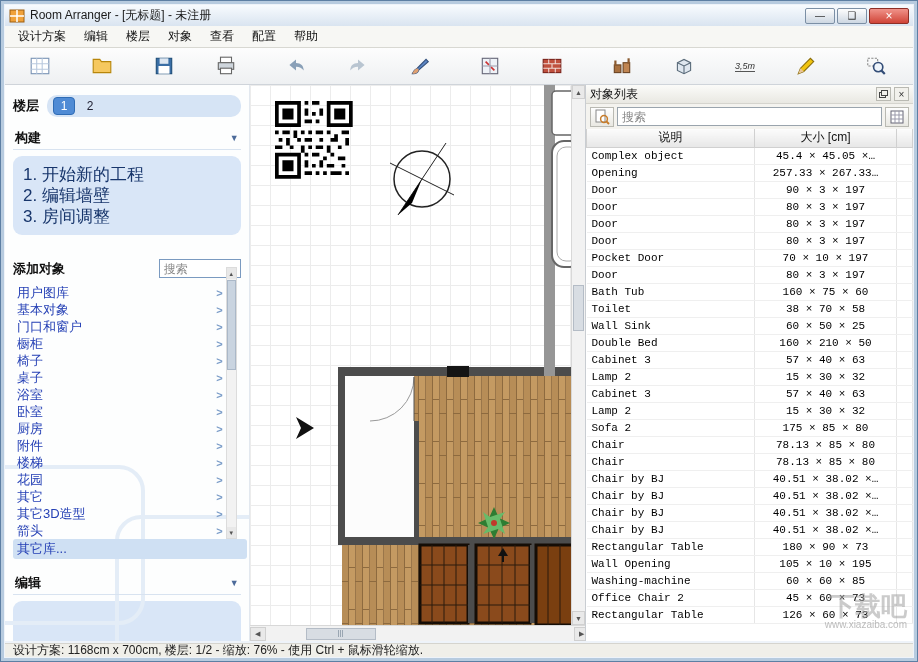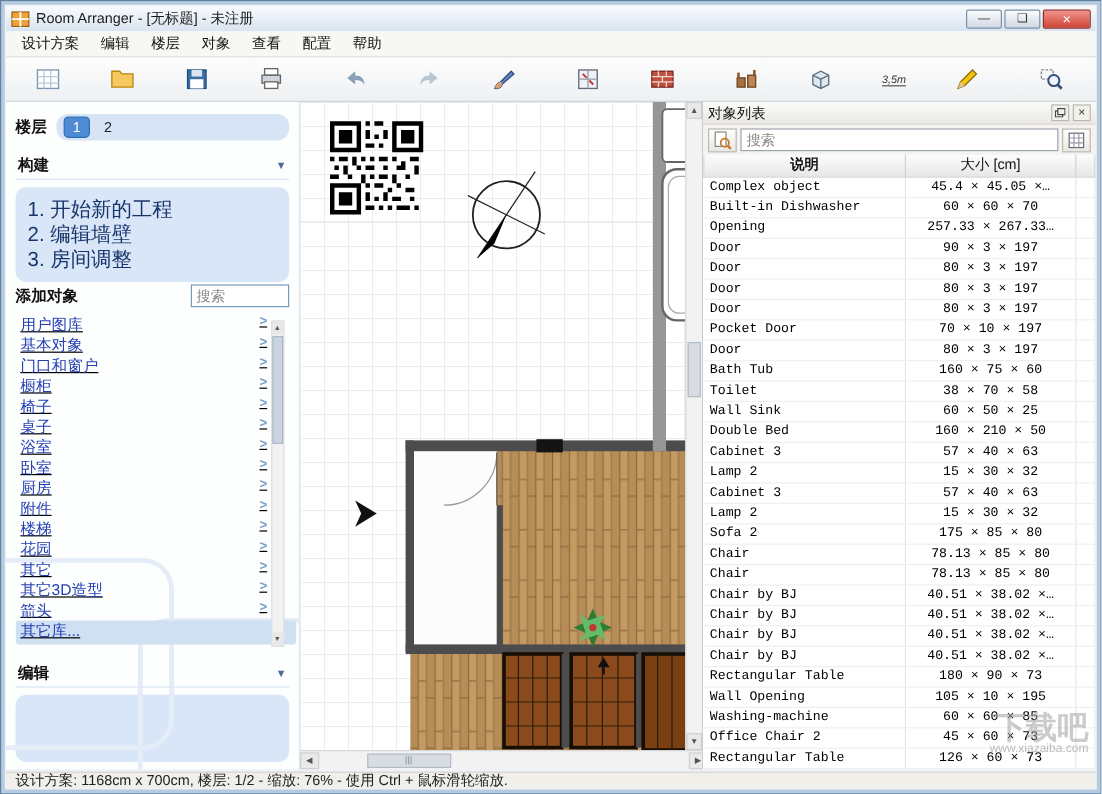--- a/index.html
+++ b/index.html
@@ -41,27 +41,27 @@
   .floor-tabs { flex:1; background:#d6e4f5; border-radius:10px; height:22px; display:flex; align-items:center; padding:0 6px; gap:4px; }
   .floor-tab { min-width:22px; height:18px; display:flex; align-items:center; justify-content:center; border-radius:4px; color:#223; font-size:12px; }
   .floor-tab.active { background:#4f8bd5; color:#fff; border:1px solid #2f6cb5; }
 
   .section-header { position:relative; display:flex; align-items:center; margin:10px 8px 0; padding:2px 2px; font-size:13px; font-weight:bold; color:#111; border-bottom:1px solid #d8e3f0; }
   .section-header .tri { margin-left:auto; font-size:9px; color:#4d6b9a; }
 
   .build-steps { margin:6px 8px 0; background:#d9e6f7; border-radius:9px; padding:8px 10px; }
   .build-step { color:#17356b; font-size:17px; line-height:21px; cursor:default; }
 
-  .add-row { display:flex; align-items:center; margin:2px 8px 0; }
+  .add-row { display:flex; align-items:center; margin:24px 8px 0; }
   .add-label { font-size:13px; font-weight:bold; color:#111; }
   .add-row input { margin-left:auto; width:82px; height:19px; border:1px solid #7a9ac0; font-size:12px; padding:0 4px; color:#333; }
   .add-row input::placeholder { color:#888; }
 
   .cat-list { position:relative; margin:6px 2px 0 8px; height:278px; overflow:hidden; }
-  .cat-item { display:flex; height:17px; padding:0 24px 0 4px; cursor:default;text-decoration:underline; }
+  .cat-item { display:flex; align-items:center; height:17px; padding:0 24px 0 4px; cursor:default; }
   .cat-label { color:#2540b5; font-size:13px; white-space:nowrap; }
   .chev { margin-left:auto; color:#7a9cc8; font-weight:bold; font-size:11px; }
   .cat-item.cat-lib { background:#cfe0f3; border-radius:3px; height:20px; }
   .cat-scroll { position:absolute; right:10px; top:0; width:11px; height:100%; background:#f2f2f2; border:1px solid #dcdcdc; }
   .cat-scroll .sb-btn { height:11px; font-size:6px; color:#555; display:flex; align-items:center; justify-content:center; background:#e8e8e8; }
   .cat-scroll .sb-thumb { position:absolute; left:0; right:0; top:12px; height:90px; background:#c9d4e0; border:1px solid #aab8c8; }
 
   .edit-box { margin:6px 8px 0; background:#d9e6f7; border-radius:9px; height:56px; }
 
   
@@ -84,21 +84,21 @@
   .right-panel { position:relative; width:328px; background:#f4f3ef; border-left:1px solid #c9cdd2; display:flex; flex-direction:column; }
   .rp-header { height:19px; display:flex; align-items:center; padding:0 4px; background:linear-gradient(#fbfbf9,#e9e8e2); border-bottom:1px solid #d5d4ce; font-size:12px; color:#111; }
   .rp-header .rp-icons { margin-left:auto; display:flex; gap:3px; }
   .rp-ico { width:15px; height:14px; border:1px solid #b9b9b2; background:#f2f1ec; display:flex; align-items:center; justify-content:center; font-size:10px; color:#333; }
   .rp-search { height:25px; display:flex; align-items:center; gap:3px; padding:2px 4px; background:#f4f3ef; }
   .rp-search .sq-btn { width:24px; height:20px; border:1px solid #b9b9b2; background:linear-gradient(#fefefe,#e9e8e2); display:flex; align-items:center; justify-content:center; }
   .rp-search input { flex:1; height:19px; border:1px solid #9aa4ad; padding:0 4px; font-size:12px; }
   .rp-search input::placeholder { color:#888; }
   table.obj-table { border-collapse:collapse; width:100%; table-layout:fixed; background:#fff; }
   .obj-table th { height:18px; font-weight:normal; font-size:12px; background:linear-gradient(#fcfcfc,#e7e7e7); border:1px solid #d0d0d0; border-top:none; color:#111; }
-  .obj-table th.col-name { width:168px;font-weight:bold; }
+  .obj-table th.col-name { width:168px; }
   .obj-table th.col-size { width:142px; }
   .obj-table th.col-opt  { width:16px; }
   .obj-table td { height:17px; font-family:"Liberation Mono","DejaVu Sans Mono",monospace; font-size:11px; color:#000; border-right:1px solid #e6e6e6; border-bottom:1px solid #efefef; white-space:nowrap; overflow:hidden; }
   .obj-table td.col-name { padding-left:5px; }
   .obj-table td.col-size { text-align:center; }
   .rp-body { flex:1; background:#fff; overflow:hidden; }
 
   
   .statusbar { position:absolute; left:4px; right:4px; bottom:4px; height:14px; background:#f0efe9; border-top:1px solid #d5d4ce; display:flex; align-items:center; padding:0 8px; font-size:12px; color:#222; }
 
@@ -518,25 +518,20 @@
               <th class="col-opt"></th>
             </tr>
           </thead>
           <tbody id="objRows">
               <tr>
                 <td class="col-name">Complex object</td>
                 <td class="col-size">45.4 × 45.05 ×…</td>
                 <td class="col-opt"></td>
               </tr>
               <tr>
-                <td class="col-name">Built-in Dishwasher</td>
-                <td class="col-size">60 × 60 × 70</td>
-                <td class="col-opt"></td>
-              </tr>
-              <tr>
                 <td class="col-name">Opening</td>
                 <td class="col-size">257.33 × 267.33…</td>
                 <td class="col-opt"></td>
               </tr>
               <tr>
                 <td class="col-name">Door</td>
                 <td class="col-size">90 × 3 × 197</td>
                 <td class="col-opt"></td>
               </tr>
               <tr>

